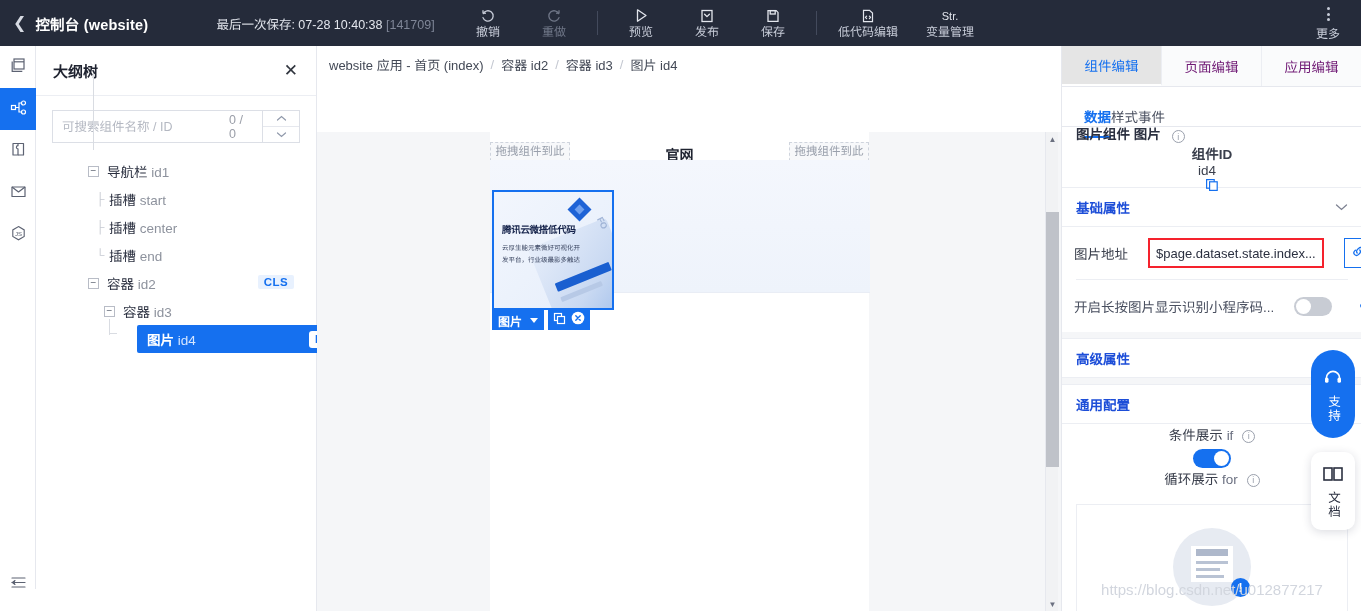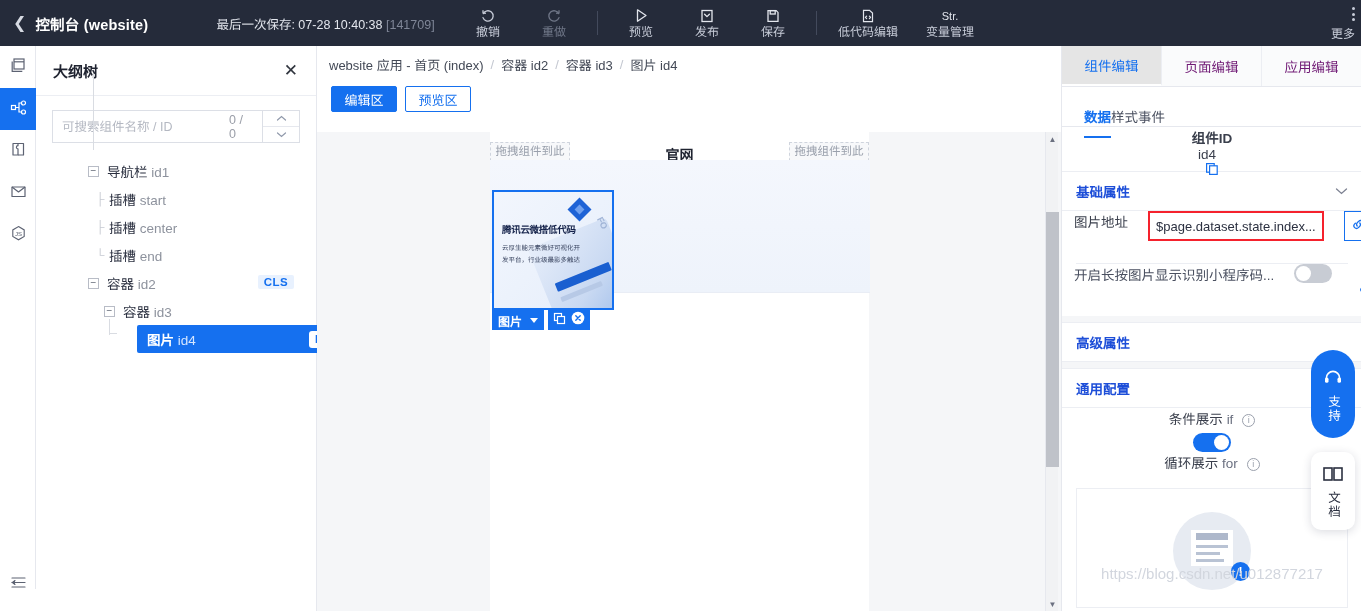--- a/index.html
+++ b/index.html
@@ -41,21 +41,21 @@
   }
   .tb-item .ic { height: 17px; display: flex; align-items: center; justify-content: center; }
   .tb-item .lb { font-size: 12px; line-height: 14px; white-space: nowrap; }
   .tb-item.wide { width: 82px; }
   .tb-item.dis { color: #6f7687; cursor: default; }
   .tb-sep {
     width: 1px; height: 24px; background: #434a5c; margin: 0 10px;
   }
   .tb-more {
     position: absolute; right: 6px; top: 0; width: 54px; height: 46px;
-    display: flex; flex-direction: column; align-items: flex-end; justify-content: center;
+    display: flex; flex-direction: column; align-items: center; justify-content: center;
     gap: 1px; cursor: pointer; color: #c7ccd8;
   }
   .dots { display: flex; flex-direction: column; gap: 2.5px; align-items: center; height: 17px; justify-content: center; }
   .dots i { width: 3px; height: 3px; border-radius: 50%; background: #c7ccd8; display: block; }
 
   
   .rail {
     position: absolute; left: 0; top: 46px; width: 36px; height: 565px;
     background: #fff; border-right: 1px solid #e6e8ee;
   }
@@ -274,21 +274,21 @@
   .sec-head {
     height: 40px; display: flex; align-items: center; padding: 0 14px;
     font-size: 13.5px; font-weight: bold; color: #1d4ed8;
     border-top: 1px solid #eceef3; border-bottom: 1px solid #eceef3;
     background: #fff;
   }
   .sec-head .spacer { flex: 1; }
   .sec-head .chev { color: #7d8292; font-size: 11px; }
   .sec-band { background: #f5f6f8; }
 
-  .field-row { height: 52px; display: flex; padding: 0 12px; gap: 20px; }
+  .field-row { height: 52px; display: flex; align-items: center; padding: 0 12px; gap: 20px; }
   .field-label { font-size: 13.5px; color: #3a3f4c; white-space: nowrap; }
   .hl-box {
     flex: 1; border: 2px solid #f5222d; height: 30px; display: flex; align-items: center;
     justify-content: center; padding: 0 6px;
   }
   .hl-box span { font-size: 13px; color: #2b3040; white-space: nowrap; overflow: hidden; }
   .link-btn {
     width: 30px; height: 30px; border: 1px solid #1570ef; display: flex;
     align-items: center; justify-content: center; cursor: pointer; flex: none;
   }
@@ -601,24 +601,20 @@
       <span class="part">website 应用 - 首页 (index)</span>
       <span class="sep">/</span>
       <span class="part">容器 id2</span>
       <span class="sep">/</span>
       <span class="part">容器 id3</span>
       <span class="sep">/</span>
       <span class="part">图片 id4</span>
     </div>
 
     <div class="modebar">
-      <div class="mode-btns">
-        <div class="mbtn on">编辑区</div>
-        <div class="mbtn off">预览区</div>
-      </div>
 
     </div>
 
     <div class="canvas-wrap">
       <div class="page">
 
         <div class="nav-row">
           <div class="slot start">拖拽组件到此处</div>
           <div class="nav-title">官网</div>
           <div class="slot end">拖拽组件到此处</div>
@@ -672,20 +668,24 @@
     </div>
 
     <div class="rsub">
       <span class="s on">数据</span>
       <span class="s">样式</span>
       <span class="s">事件</span>
     </div>
 
     <div class="pbody">
 
+      <div class="clip-row">
+        <span class="t">图片组件 图片</span>
+        <span class="info-ic">i</span>
+      </div>
 
       <div class="row">
         <span class="lbl" style="font-weight:bold;">组件ID</span>
         <span class="spacer"></span>
         <span class="val">id4</span>
         <span>
           <svg width="14" height="14" viewBox="0 0 14 14" fill="none" stroke="#1570ef" stroke-width="1.2">
             <rect x="1.6" y="1.6" width="7.6" height="8.6"></rect>
               <rect x="4.6" y="3.8" width="7.6" height="8.6" fill="#fff"></rect>
           </svg>

